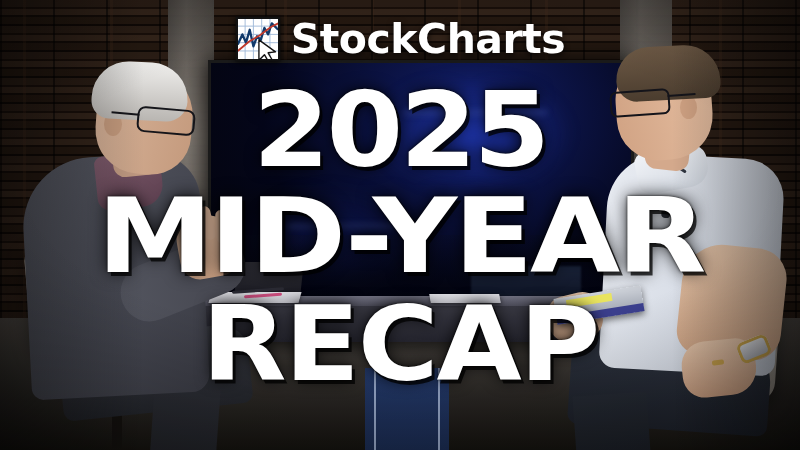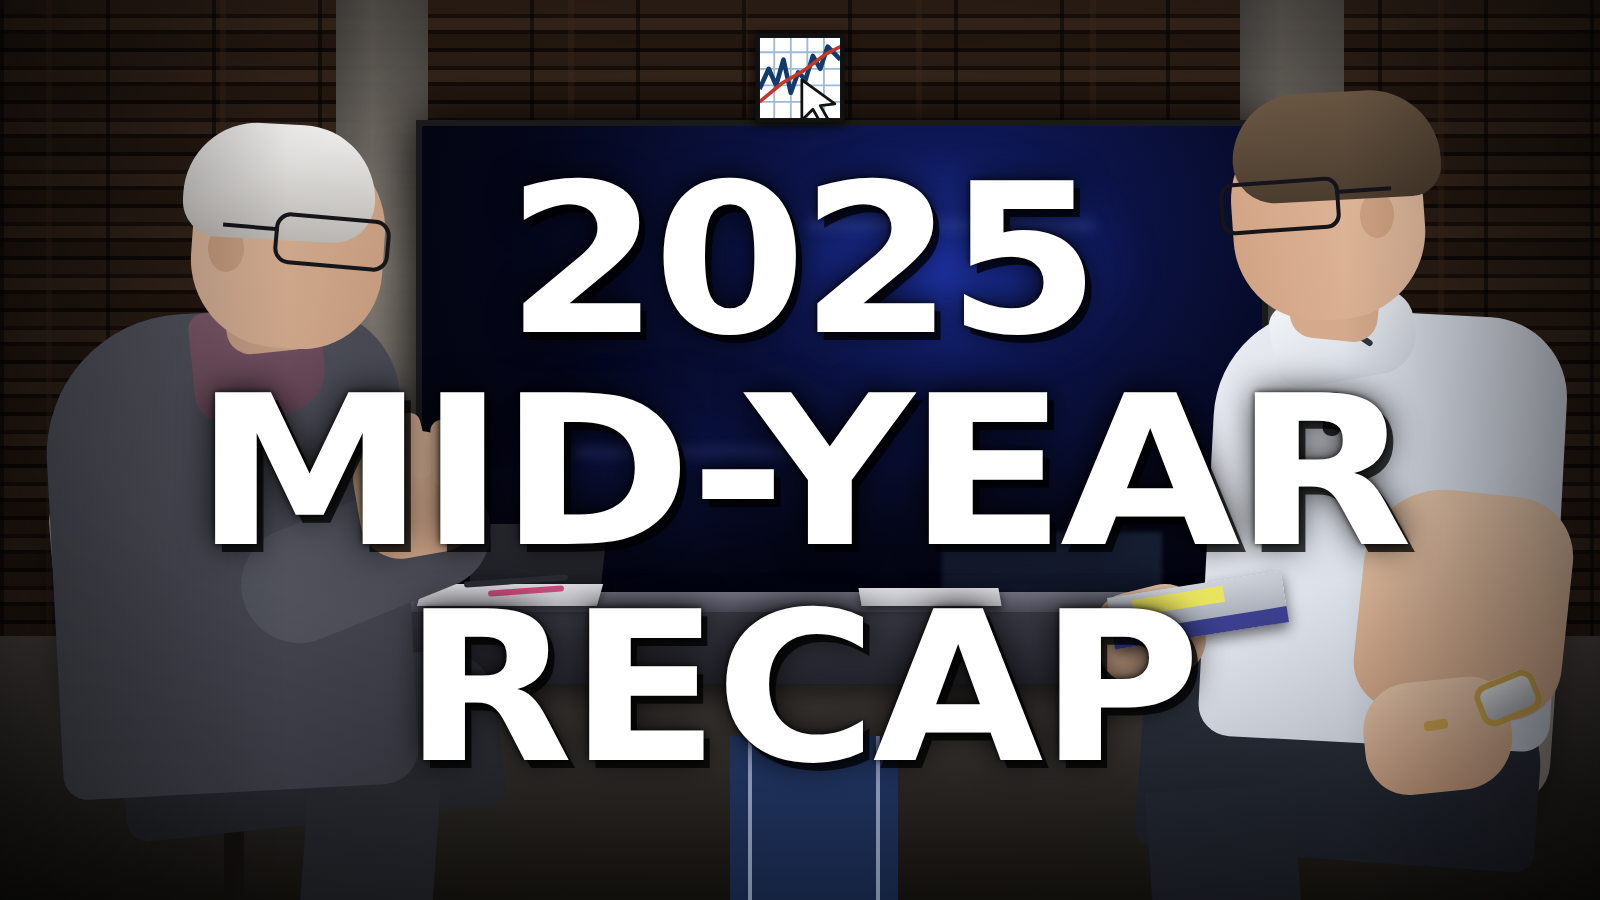--- a/index.html
+++ b/index.html
@@ -404,20 +404,21 @@
           <line x1="22" y1="4" x2="22" y2="96"></line>
             <line x1="40" y1="4" x2="40" y2="96"></line>
           <line x1="58" y1="4" x2="58" y2="96"></line>
             <line x1="76" y1="4" x2="76" y2="96"></line>
         </g>
         <polyline points="6,62 16,40 24,58 32,30 40,66 48,44 56,52 64,26 72,40 80,16 94,30" fill="none" stroke="#123a6b" stroke-width="5" stroke-linejoin="round"></polyline>
         <polyline points="6,76 30,56 54,42 78,24 94,16" fill="none" stroke="#c0392b" stroke-width="4"></polyline>
         <path d="M52 52 L52 96 L64 84 L72 98 L80 94 L72 80 L88 78 Z" fill="#ffffff" stroke="#111111" stroke-width="3" stroke-linejoin="round"></path>
         <rect x="4" y="4" width="92" height="92" fill="none" stroke="#111111" stroke-width="5"></rect>
       </svg>
+      <span class="brand-name">StockCharts</span>
     </div>
 
     <div class="headline hl-1">2025</div>
     <div class="headline hl-2">MID-YEAR</div>
     <div class="headline hl-3">RECAP</div>
   </div>
 
 </div>
 
 </body></html>

